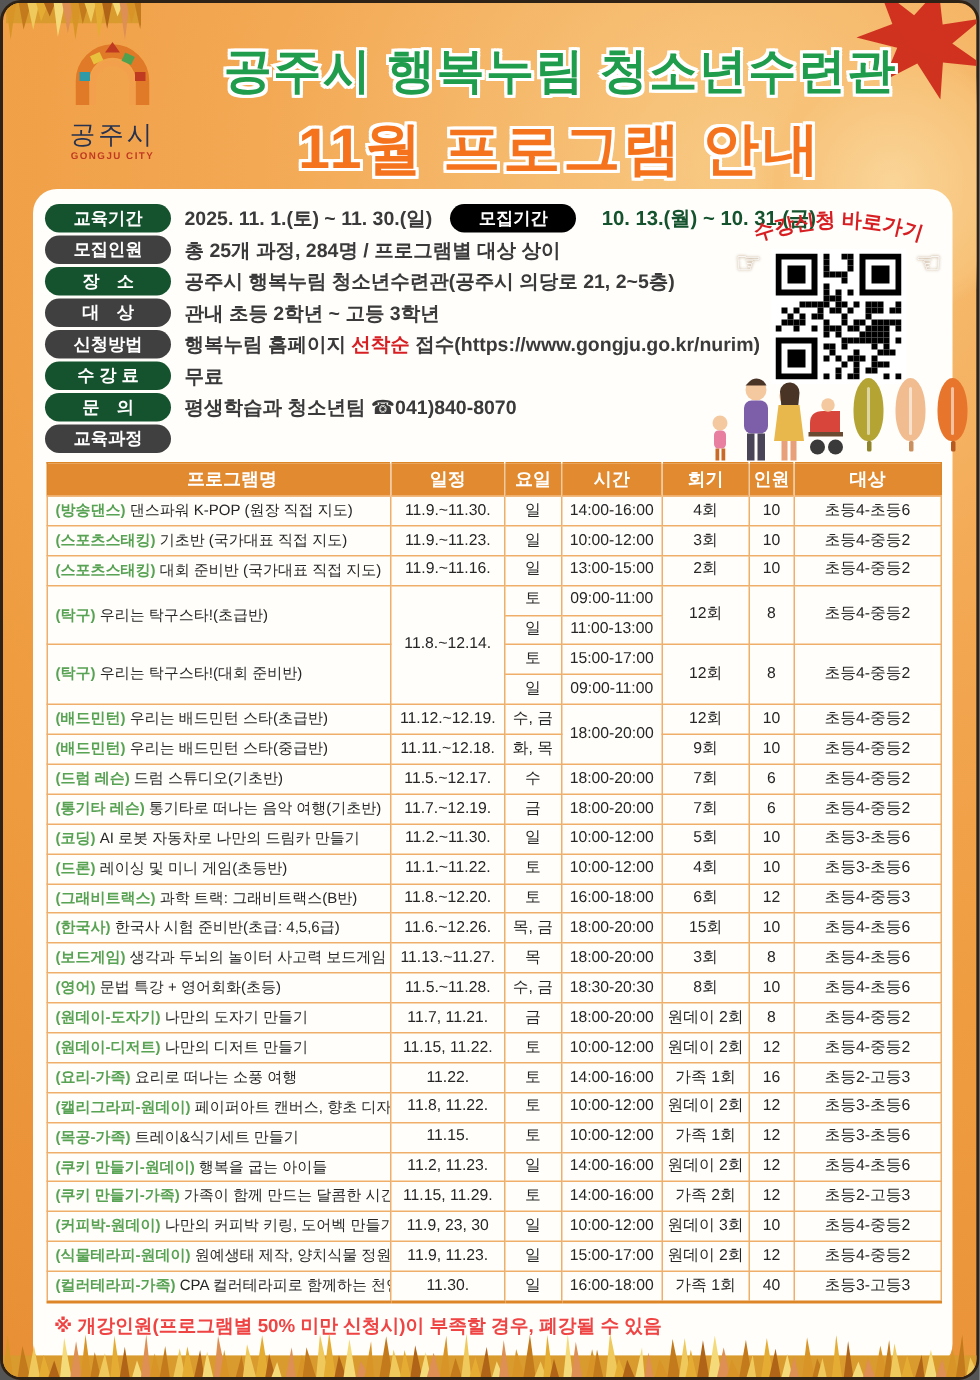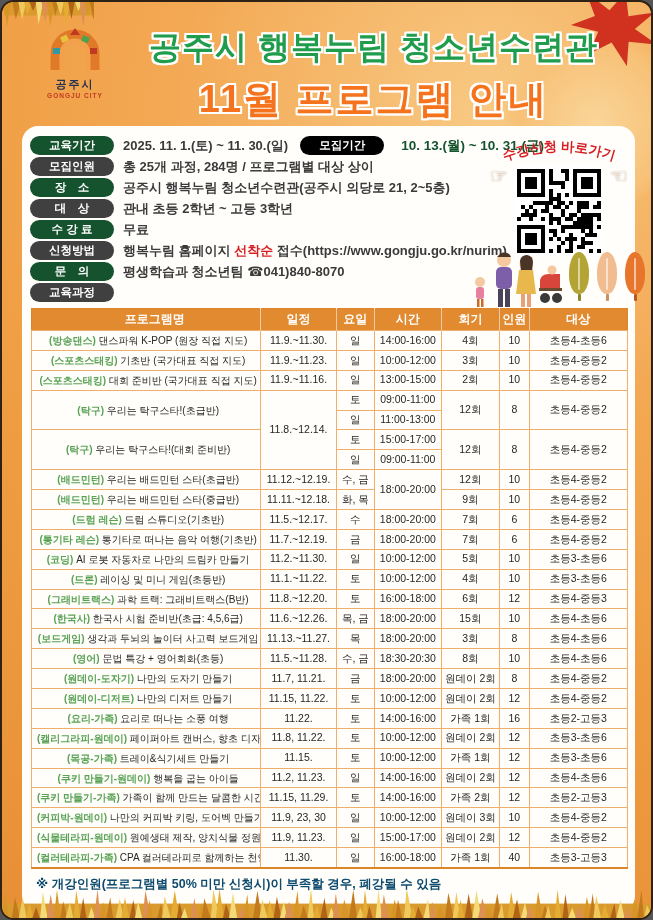--- a/index.html
+++ b/index.html
@@ -16,21 +16,21 @@
   .corner-grass{position:absolute; left:2px; top:0; z-index:1; transform:scaleY(-1);}
   .wheat{position:absolute; left:0; bottom:0; width:653px; height:32px; z-index:5;}
   .trees{position:absolute; left:566px; top:250px; z-index:4; display:flex; gap:6px;}
   .tree{width:22px; text-align:center;}
   .tree .crown{width:20px; height:42px; border-radius:50% 50% 46% 46%; margin:0 auto; position:relative;}
   .tree .crown::after{content:""; position:absolute; left:9px; top:6px; bottom:4px; width:2px; background:rgba(255,255,255,.55); border-radius:2px;}
   .tree .trunk{width:3px; height:7px; margin:0 auto; border-radius:1px;}
   .family{position:absolute; left:468px; top:246px; z-index:4;}
   
   .logo{position:absolute; left:34px; top:26px; width:78px; text-align:center; z-index:2;}
-  .logo-name{font-size:11px; font-weight:700; color:#26324f; letter-spacing:2px; margin-top:1px;}
+  .logo-name{font-size:17px; font-weight:400; color:#26324f; letter-spacing:2px; margin-top:1px;}
   .logo-sub{font-size:6.5px; font-weight:700; color:#c03a22; letter-spacing:1px;}
   .titles{position:absolute; left:100px; right:6px; top:24px; text-align:center; z-index:2;}
   .t-line{font-weight:800; -webkit-text-stroke:3.5px #fff; paint-order:stroke fill;
     text-shadow:-2px 0 #fff,2px 0 #fff,0 -2px #fff,0 2px #fff,-2px -2px #fff,2px 2px #fff,-2px 2px #fff,2px -2px #fff;}
   .t1{font-size:32px; color:#1F9C4C; letter-spacing:1px;}
   .t2{font-size:38px; color:#F5731C; margin-top:4px; letter-spacing:2px;}
   
   .panel{position:absolute; left:20px; top:124px; width:613px; height:786px;
     background:#FFFEFB; border-radius:16px; z-index:2; box-sizing:border-box; padding:9px 6px 0 8px;}
   
@@ -50,25 +50,25 @@
   .hand{font-size:20px; color:#fff; text-shadow:0 0 2px #7a4a12; line-height:1;}
   .qr{background:#fff; padding:3px; display:inline-block; line-height:0;}
   
   table{border-collapse:collapse; table-layout:fixed; width:597px; margin:5px auto 0 auto;
     border:1.5px solid #DD8628;}
   th{background:#E18A2F; color:#fff; font-size:12px; font-weight:800; height:21px; padding:0;
      border-left:1px solid rgba(255,255,255,.55);}
   th:first-child{border-left:none;padding-left:17px;}
   td{border:1px solid #F0AE6B; font-size:10.5px; color:#262626; text-align:center; height:18.9px;
      padding:0 1px; white-space:nowrap; overflow:hidden; line-height:1.1; font-weight:500;}
-  td.c-name{text-align:center; padding-left:5px; font-size:10px;}
+  td.c-name{text-align:left; padding-left:5px; font-size:10px;}
   .pfx{color:#58A254; font-weight:700;}
   tbody tr:last-child td{border-bottom:2px solid #DD8628;}
   
-  .note{font-size:12.5px; font-weight:700; color:#0c4a6e; margin:7px 4px 0 6px; white-space:nowrap;}
+  .note{font-size:12.5px; font-weight:700; color:#ef4444; margin:7px 4px 0 6px; white-space:nowrap;}
 </style>
 </head>
 <body>
 
 <div class="poster">
 
   <div class="sun"></div>
   <svg class="leaf" width="96" height="70" viewBox="0 0 96 70">
     <path d="M50 0 L60 22 L84 10 L70 32 L96 40 L68 46 L74 70 L52 52 L34 70 L36 46 L8 48 L28 32 L12 12 L40 22 Z" fill="#CE2B1C"></path>
   </svg>
@@ -124,26 +124,26 @@
     </div>
     <div class="irow">
       <span class="pill o">장　소</span>
       <span class="itext">공주시 행복누림 청소년수련관(공주시 의당로 21, 2~5층)</span>
     </div>
     <div class="irow">
       <span class="pill g">대　상</span>
       <span class="itext">관내 초등 2학년 ~ 고등 3학년</span>
     </div>
     <div class="irow">
+      <span class="pill g">신청방법</span>
+      <span class="itext"><span>행복누림 홈페이지 </span><span class="emph">선착순</span><span> 접수(https://www.gongju.go.kr/nurim)</span></span>
+    </div>
+    <div class="irow">
       <span class="pill o">수 강 료</span>
       <span class="itext">무료</span>
-    </div>
-    <div class="irow">
-      <span class="pill g">신청방법</span>
-      <span class="itext"><span>행복누림 홈페이지 </span><span class="emph">선착순</span><span> 접수(https://www.gongju.go.kr/nurim)</span></span>
     </div>
     <div class="irow">
       <span class="pill o">문　의</span>
       <span class="itext">평생학습과 청소년팀 ☎041)840-8070</span>
     </div>
     <div class="irow">
       <span class="pill g">교육과정</span>
     </div>
 
     <table id="ptable">

